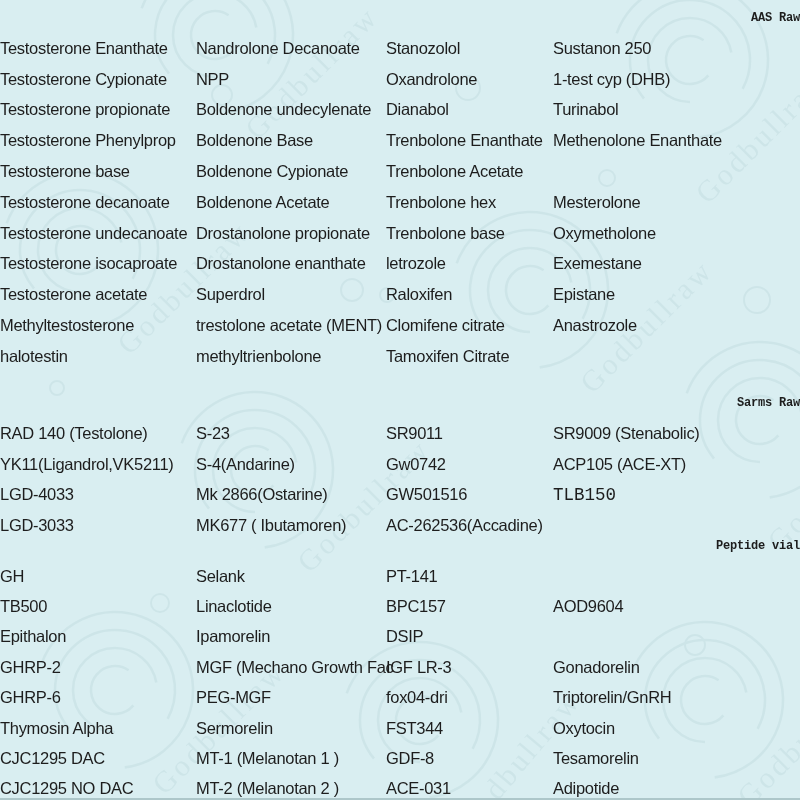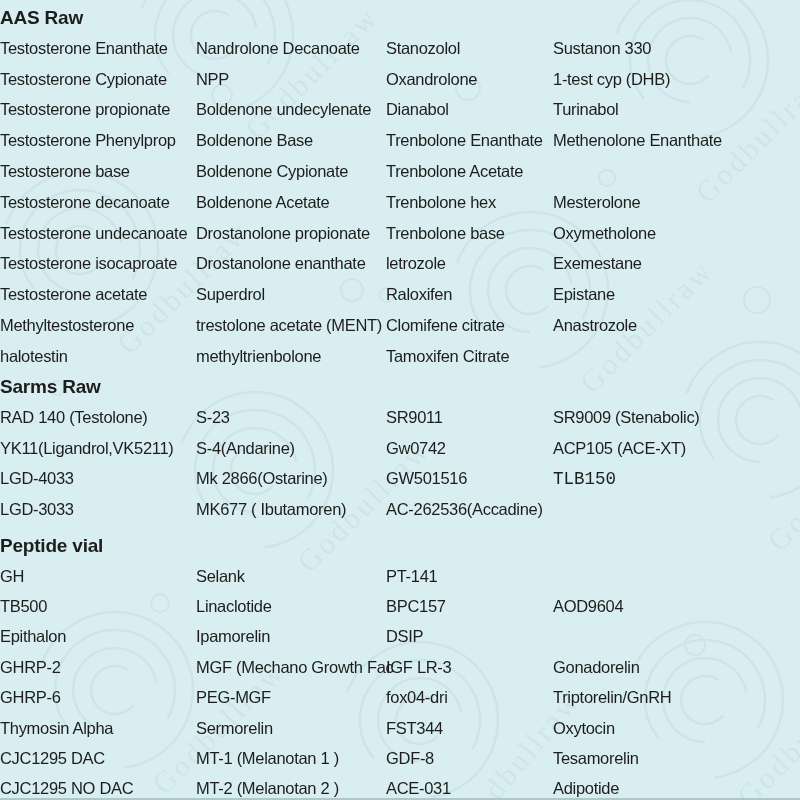--- a/index.html
+++ b/index.html
@@ -40,30 +40,31 @@
     stroke: var(--wm, #c5dee2);
     stroke-width: 2;
   }
   .section {
     position: absolute;
     left: 0;
     width: 800px;
     z-index: 1;
   }
   #section-0 { top: 3px; }
-  #section-1 { top: 372px; }
+  #section-1 { top: 388px; }
   #section-2 { top: 531px; }
   .section-title {
     margin: 0;
     height: 30px;
     line-height: 30px;
-    text-align: left;
-    font-size: 19px;
+    text-align: right;
+    font-size: 12px;
     font-weight: bold;
     letter-spacing: -0.2px;
+    font-family: Liberation Mono, monospace;
   }
   .row {
     display: grid;
     grid-template-columns: 196px 190px 167px 1fr;
     align-items: center;
     height: 30.8px;
   }
   #section-2 .row { height: 30.4px; }
   .cell {
     font-size: 16.5px;
@@ -140,21 +141,21 @@
   </svg>
 </div>
 
 <section class="section" id="section-0">
   <h2 class="section-title">AAS Raw</h2>
   <div class="rows">
       <div class="row">
         <div class="cell">Testosterone Enanthate</div>
         <div class="cell">Nandrolone Decanoate</div>
         <div class="cell">Stanozolol</div>
-        <div class="cell">Sustanon 330</div>
+        <div class="cell">Sustanon 250</div>
       </div>
       <div class="row">
         <div class="cell">Testosterone Cypionate</div>
         <div class="cell">NPP</div>
         <div class="cell">Oxandrolone</div>
         <div class="cell">1-test cyp (DHB)</div>
       </div>
       <div class="row">
         <div class="cell">Testosterone propionate</div>
         <div class="cell">Boldenone undecylenate</div>

